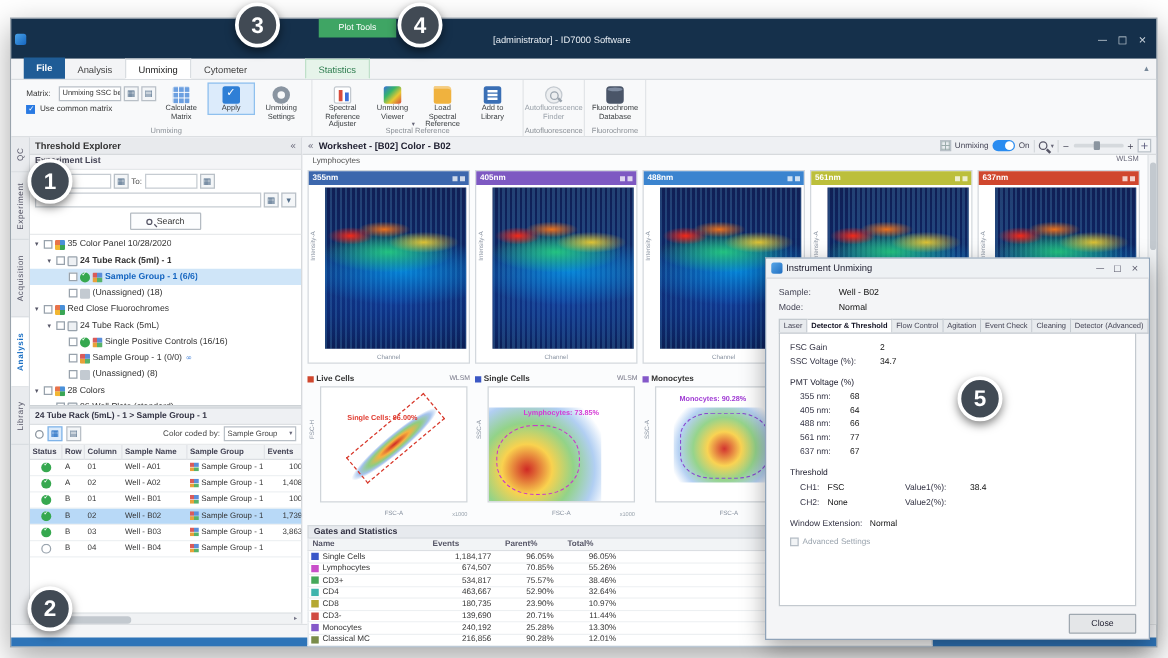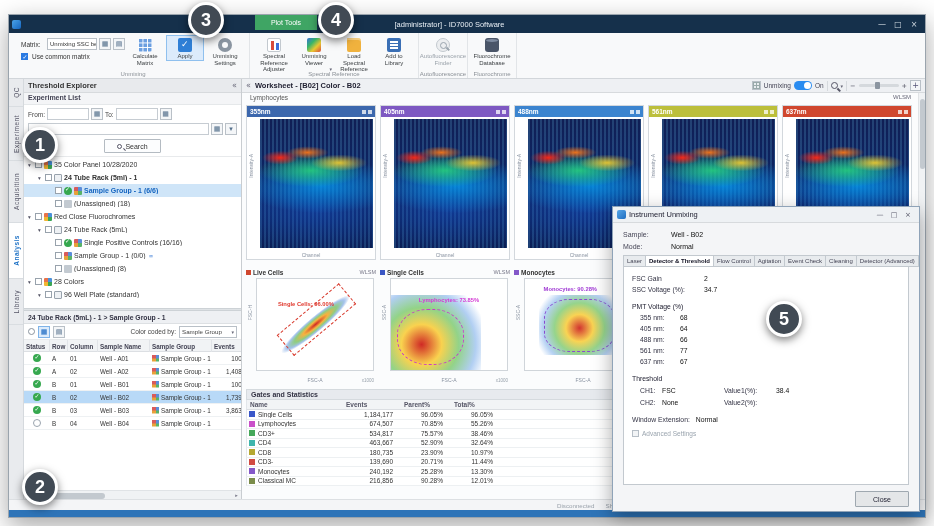--- a/index.html
+++ b/index.html
@@ -1,19 +1,19 @@
 <!DOCTYPE html>
 <html><head>
 <meta charset="utf-8">
 <style>
 *{box-sizing:border-box;margin:0;padding:0}
 html,body{width:934px;height:526px;overflow:hidden;background:#fff;font-family:"Liberation Sans",sans-serif}
 .g{font-family:"DejaVu Sans","Liberation Sans",sans-serif;font-style:normal}
 .app{position:absolute;left:8px;top:14px;width:918px;height:504px;background:#f2f3f5;border:1px solid #9aa4ad;box-shadow:0 8px 24px rgba(0,0,0,.35);display:flex;flex-direction:column}
-.titlebar{height:18px;background:#15304b;color:#fff;display:flex;align-items:center;padding:0 3px;flex:0 0 auto}
+.titlebar{height:32px;background:#15304b;color:#fff;display:flex;align-items:center;padding:0 3px;flex:0 0 auto}
 .appicon{width:9px;height:9px;background:linear-gradient(135deg,#4aa3e8,#1565c0);border-radius:2px;margin-right:4px}
 .title{flex:1;text-align:center;font-size:7.5px;color:#e8eef4}
 .wctl{width:16px;text-align:center;font-size:8px;color:#cfd8e0}
 .ctx-header{position:absolute;left:246px;top:0;width:62px;height:15px;background:#3fa564;color:#fff;font-size:7px;display:flex;align-items:center;justify-content:center;z-index:5}
 .tabrow{height:17px;background:#f3f4f6;border-bottom:1px solid #d9dde1;display:flex;align-items:flex-end;padding-left:10px;flex:0 0 auto;position:relative}
 .rtab{height:16px;display:flex;align-items:center;padding:0 10px;font-size:7.5px;color:#444}
 .rtab.file{background:#1f5c96;color:#fff;font-weight:bold;height:17px}
 .rtab.active{background:#fff;border:1px solid #d9dde1;border-bottom:1px solid #fff;color:#1a1a1a}
 .rtab.ctx{margin-left:36px;background:#e6f4ea;border:1px solid #bfe0c9;border-bottom:1px solid #e6f4ea;color:#2e7d4f}
 .ribbon-caret{margin-left:auto;margin-right:6px;font-size:7px;color:#789;align-self:center}
@@ -221,20 +221,28 @@
 
 <div class="app">
   <div class="titlebar">
     <span class="appicon"></span>
     <span class="title">[administrator] - ID7000 Software</span>
     <span class="wctl g">—</span>
     <span class="wctl g">□</span>
     <span class="wctl g">×</span>
   </div>
   <div class="ctx-header">Plot Tools</div>
+  <div class="tabrow">
+    <span class="rtab file">File</span>
+    <span class="rtab">Analysis</span>
+    <span class="rtab active">Unmixing</span>
+    <span class="rtab">Cytometer</span>
+    <span class="rtab ctx">Statistics</span>
+    <span class="ribbon-caret g">▴</span>
+  </div>
   <div class="ribbon">
     <div class="rgroup">
       <div class="matrixcol">
         <div class="mrow">
           <span class="mlabel">Matrix:</span>
           <span class="mselect">
             <span>Unmixing SSC bea...</span>
 
           </span>
           <span class="mbtn g">▦</span>

